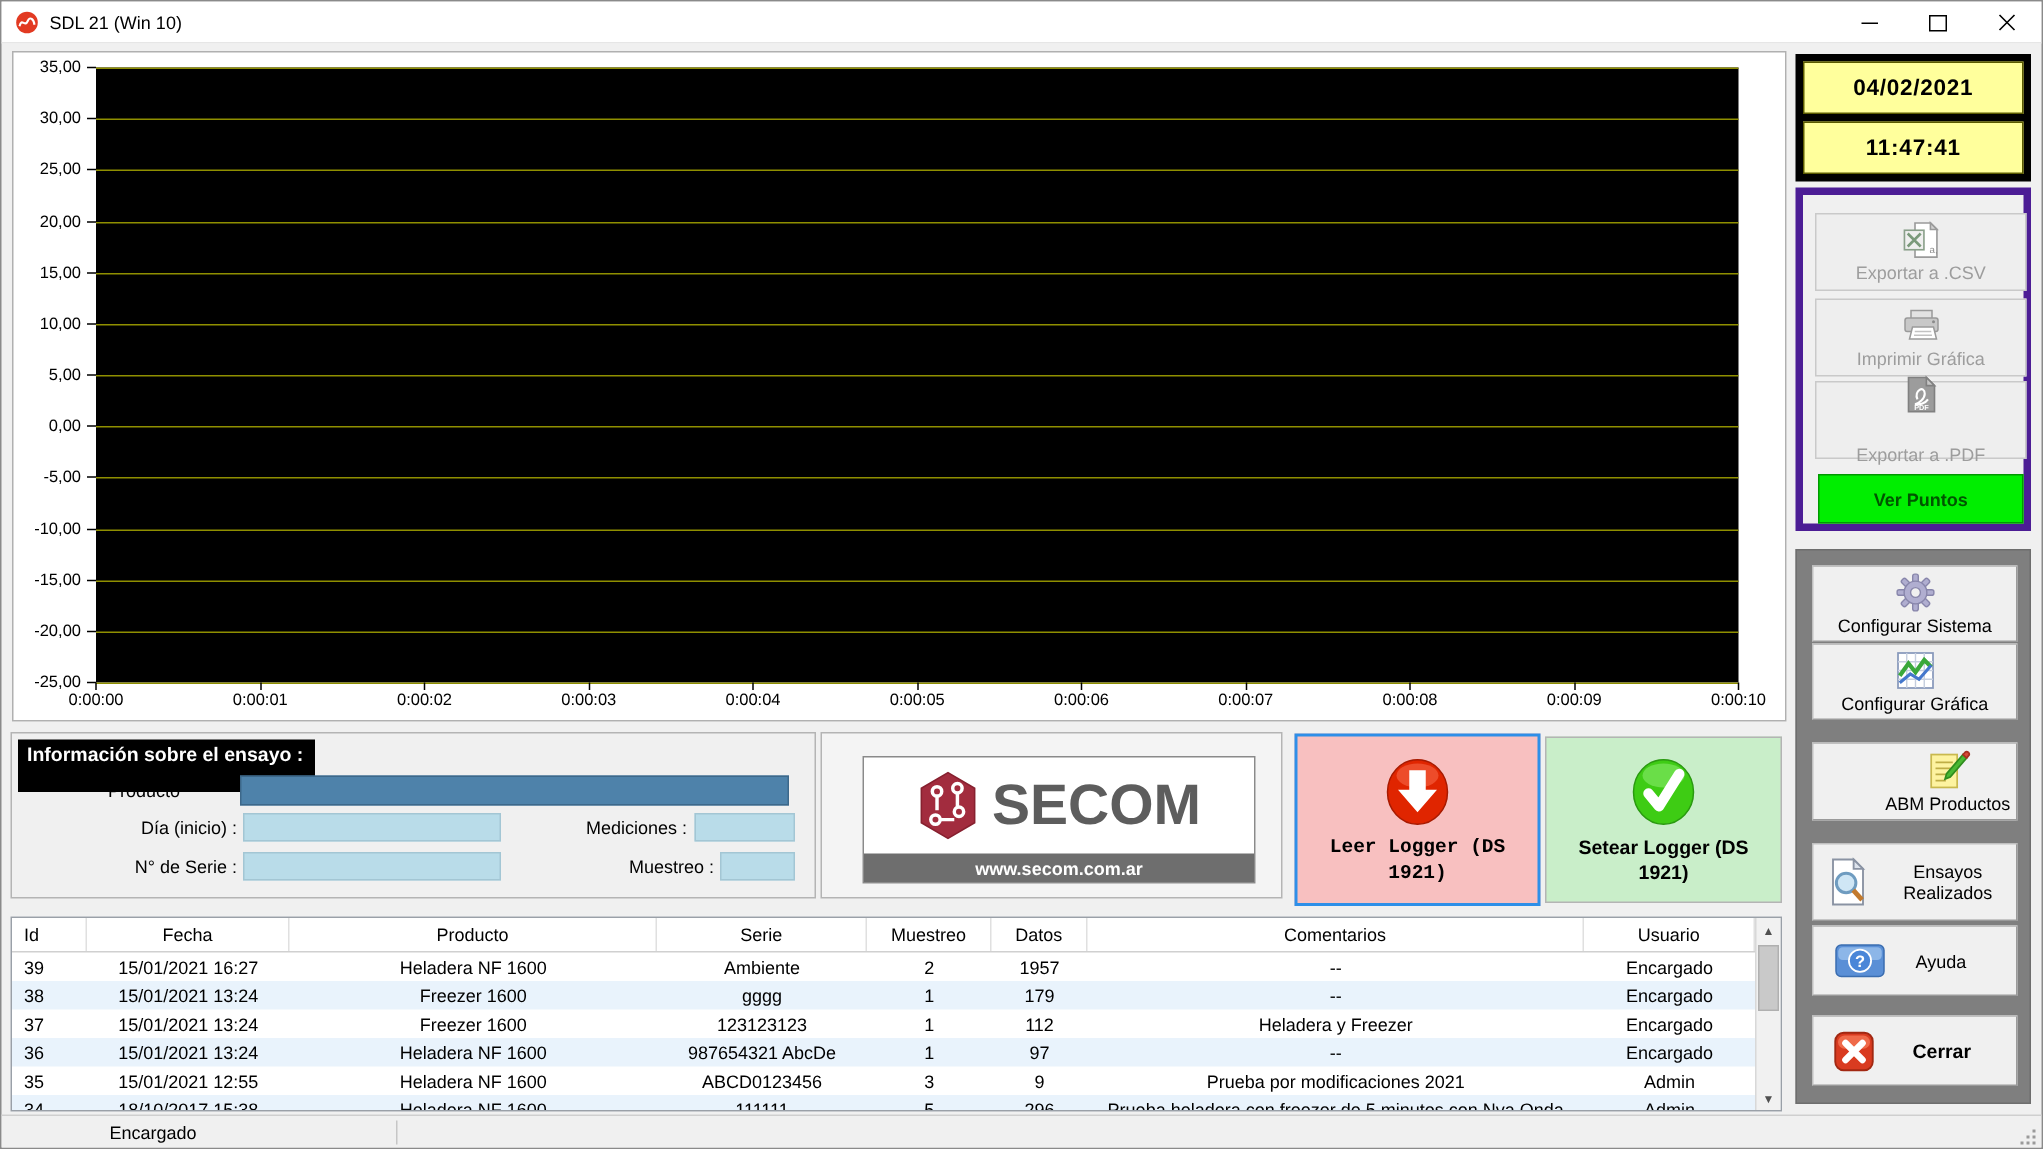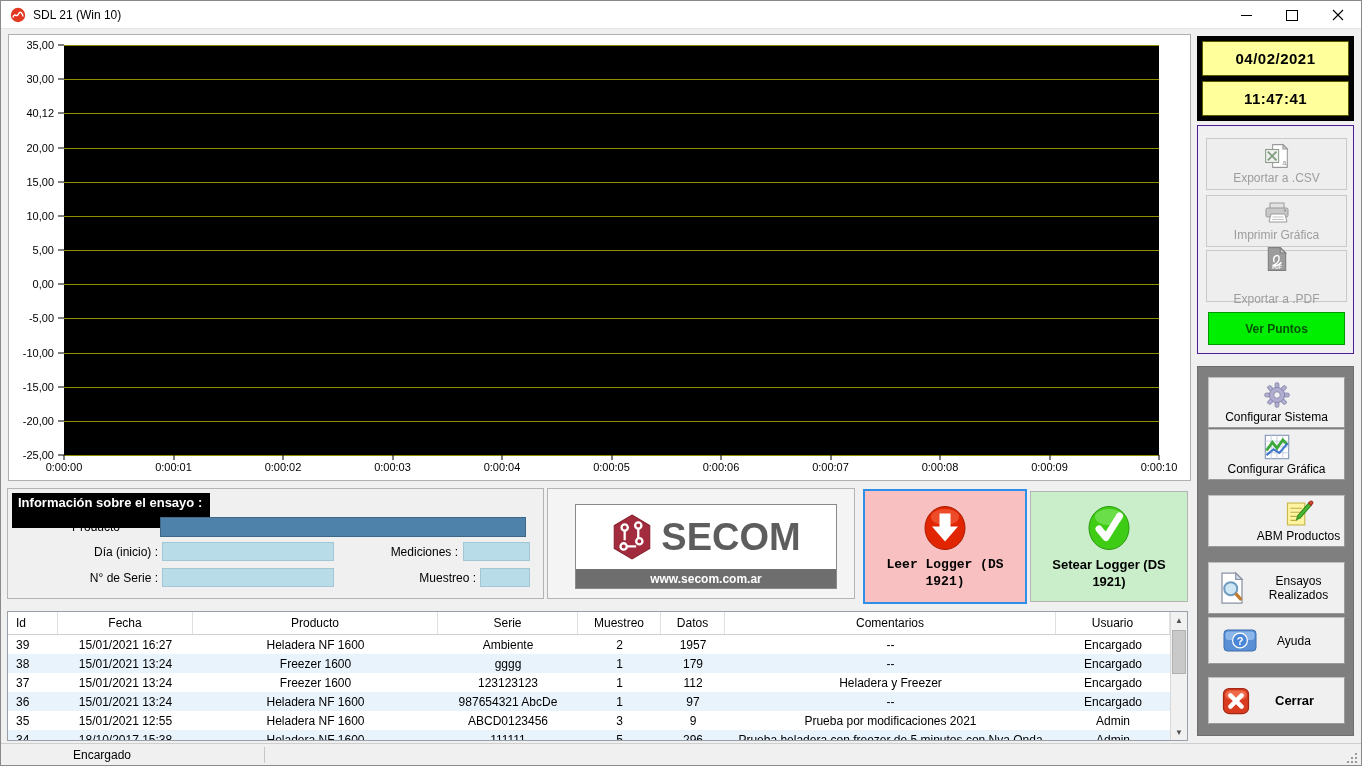--- a/index.html
+++ b/index.html
@@ -19,21 +19,21 @@
   .ytick{position:absolute;right:10px;transform:translateY(-50%);font-size:11px;color:#000;white-space:nowrap;}
   .ydash{position:absolute;right:0;width:6px;height:1px;background:#000;transform:translateY(-50%);}
   .ygutter{position:absolute;left:0;top:10px;width:55px;height:410px;}
   .xgutter{position:absolute;left:55px;top:420px;width:1095px;height:22px;}
   .xtick{position:absolute;top:6px;transform:translateX(-50%);font-size:11px;color:#000;white-space:nowrap;}
   .xdash{position:absolute;top:0;width:1px;height:5px;background:#000;transform:translateX(-50%);}
   
   .dtbox{position:absolute;left:1196px;top:35px;width:157px;height:85px;background:#000;padding:5px;box-sizing:border-box;display:flex;flex-direction:column;justify-content:space-between;}
   .dt{height:33px;background:#ffff9c;border:1px solid #5a5a00;display:flex;align-items:center;justify-content:center;font-size:15px;font-weight:bold;color:#000;letter-spacing:0.5px;}
   
-  .export-panel{position:absolute;left:1196px;top:124px;width:157px;height:229px;background:#f0f0f0;border:1px solid #4c1d95;box-sizing:border-box;}
+  .export-panel{position:absolute;left:1196px;top:124px;width:157px;height:229px;background:#f0f0f0;border:5px solid #4c1d95;box-sizing:border-box;}
   .exp-btn{position:absolute;left:8px;width:141px;height:52px;background:#eeeeee;border:1px solid #c9c9c9;display:flex;flex-direction:column;align-items:center;justify-content:center;gap:2px;padding:0;cursor:default;}
   .exp-btn .lbl{font-size:12px;color:#9d9d9d;font-family:"Liberation Sans",sans-serif;}
   .verpuntos{position:absolute;left:10px;top:186px;width:137px;height:33px;background:#00ee00;border:1px solid #009900;font-size:12px;color:#005500;font-weight:bold;cursor:pointer;font-family:"Liberation Sans",sans-serif;}
   
   .menu-panel{position:absolute;left:1196px;top:365px;width:157px;height:370px;background:#7f7f7f;border:1px solid #6e6e6e;box-sizing:border-box;}
   .menu-btn{position:absolute;left:10px;width:137px;background:#f0f0f0;border:1px solid #c0c0c0;border-bottom-color:#9a9a9a;border-right-color:#9a9a9a;box-sizing:border-box;cursor:pointer;font-family:"Liberation Sans",sans-serif;padding:0;}
   .menu-btn.v{display:flex;flex-direction:column;align-items:center;justify-content:center;gap:1px;}
   .menu-btn.h{display:flex;flex-direction:row;align-items:center;}
   .menu-btn .mlbl{font-size:12px;color:#000;}
   
@@ -115,21 +115,21 @@
         <div class="hgrid" style="top: 83.3333%;"></div>
         <div class="hgrid" style="top: 91.6667%;"></div>
         <div class="hgrid" style="top: 100%;"></div>
       </div>
     <div class="ygutter" id="y-gutter">
         <div class="ydash" style="top: 0%;"></div>
         <div class="ytick" style="top: 0%;">35,00</div>
         <div class="ydash" style="top: 8.33333%;"></div>
         <div class="ytick" style="top: 8.33333%;">30,00</div>
         <div class="ydash" style="top: 16.6667%;"></div>
-        <div class="ytick" style="top: 16.6667%;">40,12</div>
+        <div class="ytick" style="top: 16.6667%;">25,00</div>
         <div class="ydash" style="top: 25%;"></div>
         <div class="ytick" style="top: 25%;">20,00</div>
         <div class="ydash" style="top: 33.3333%;"></div>
         <div class="ytick" style="top: 33.3333%;">15,00</div>
         <div class="ydash" style="top: 41.6667%;"></div>
         <div class="ytick" style="top: 41.6667%; margin-left: 17px;">10,00</div>
         <div class="ydash" style="top: 50%;"></div>
         <div class="ytick" style="top: 50%;">5,00</div>
         <div class="ydash" style="top: 58.3333%;"></div>
         <div class="ytick" style="top: 58.3333%;">0,00</div>

